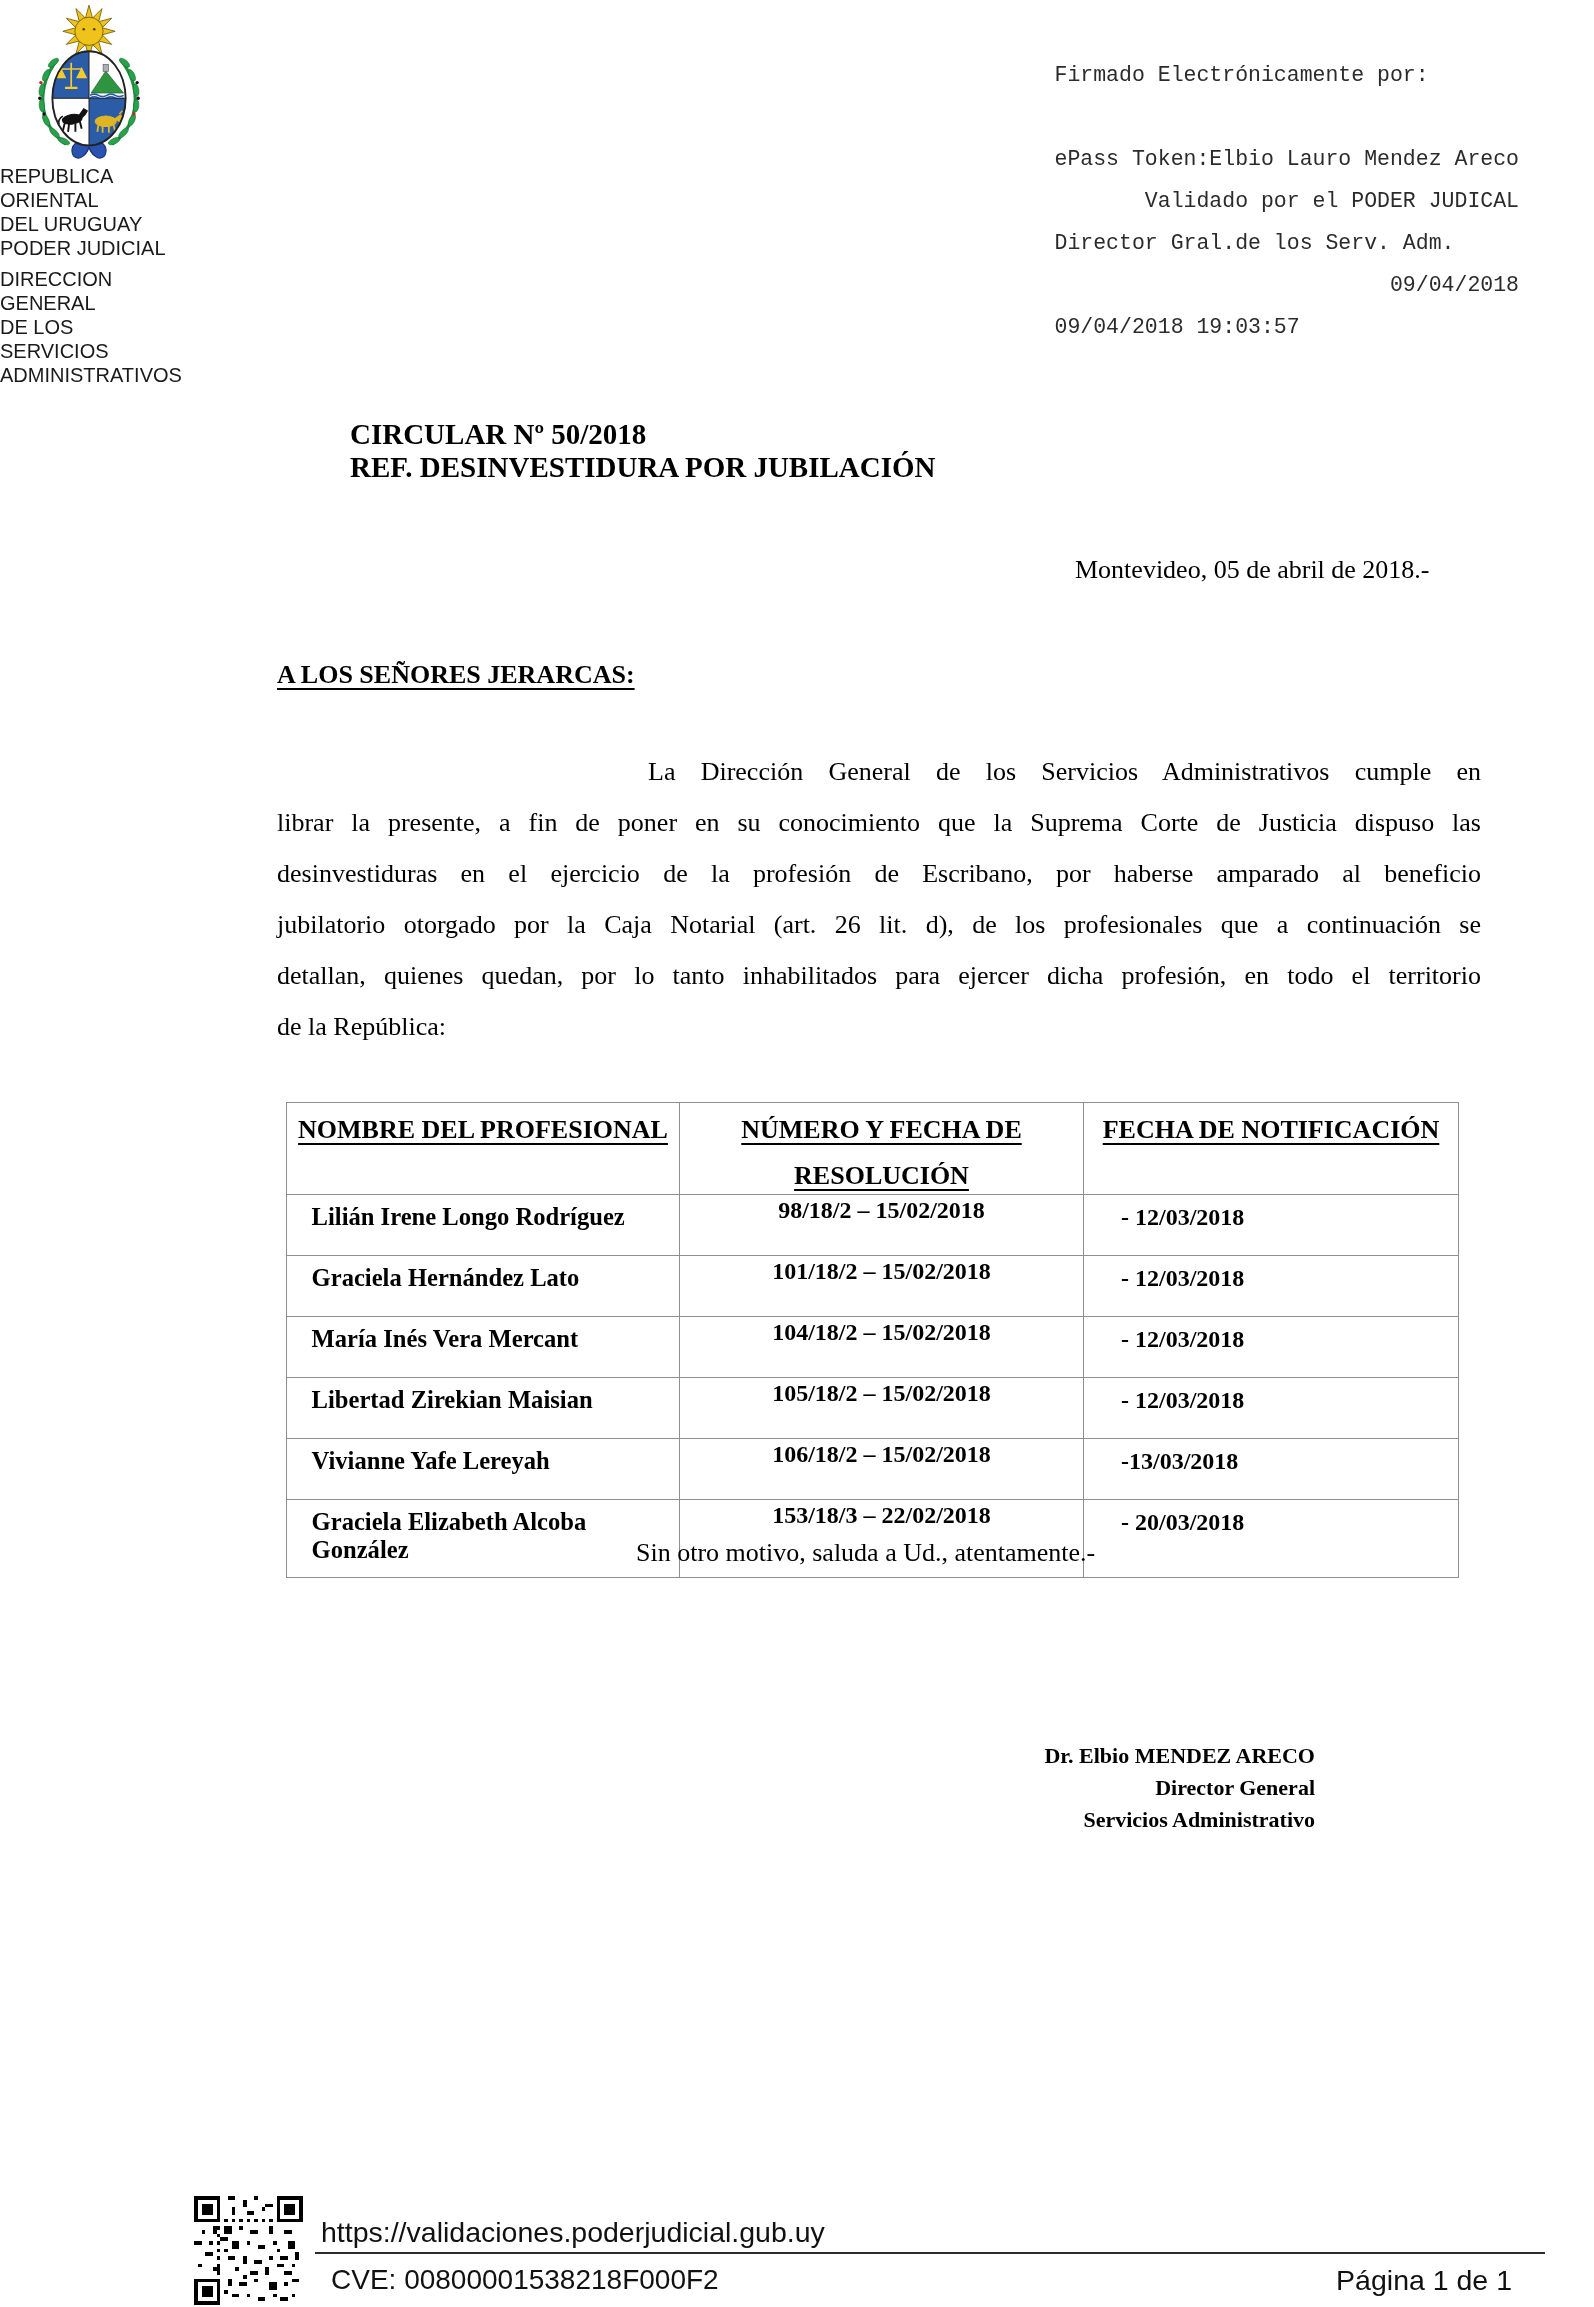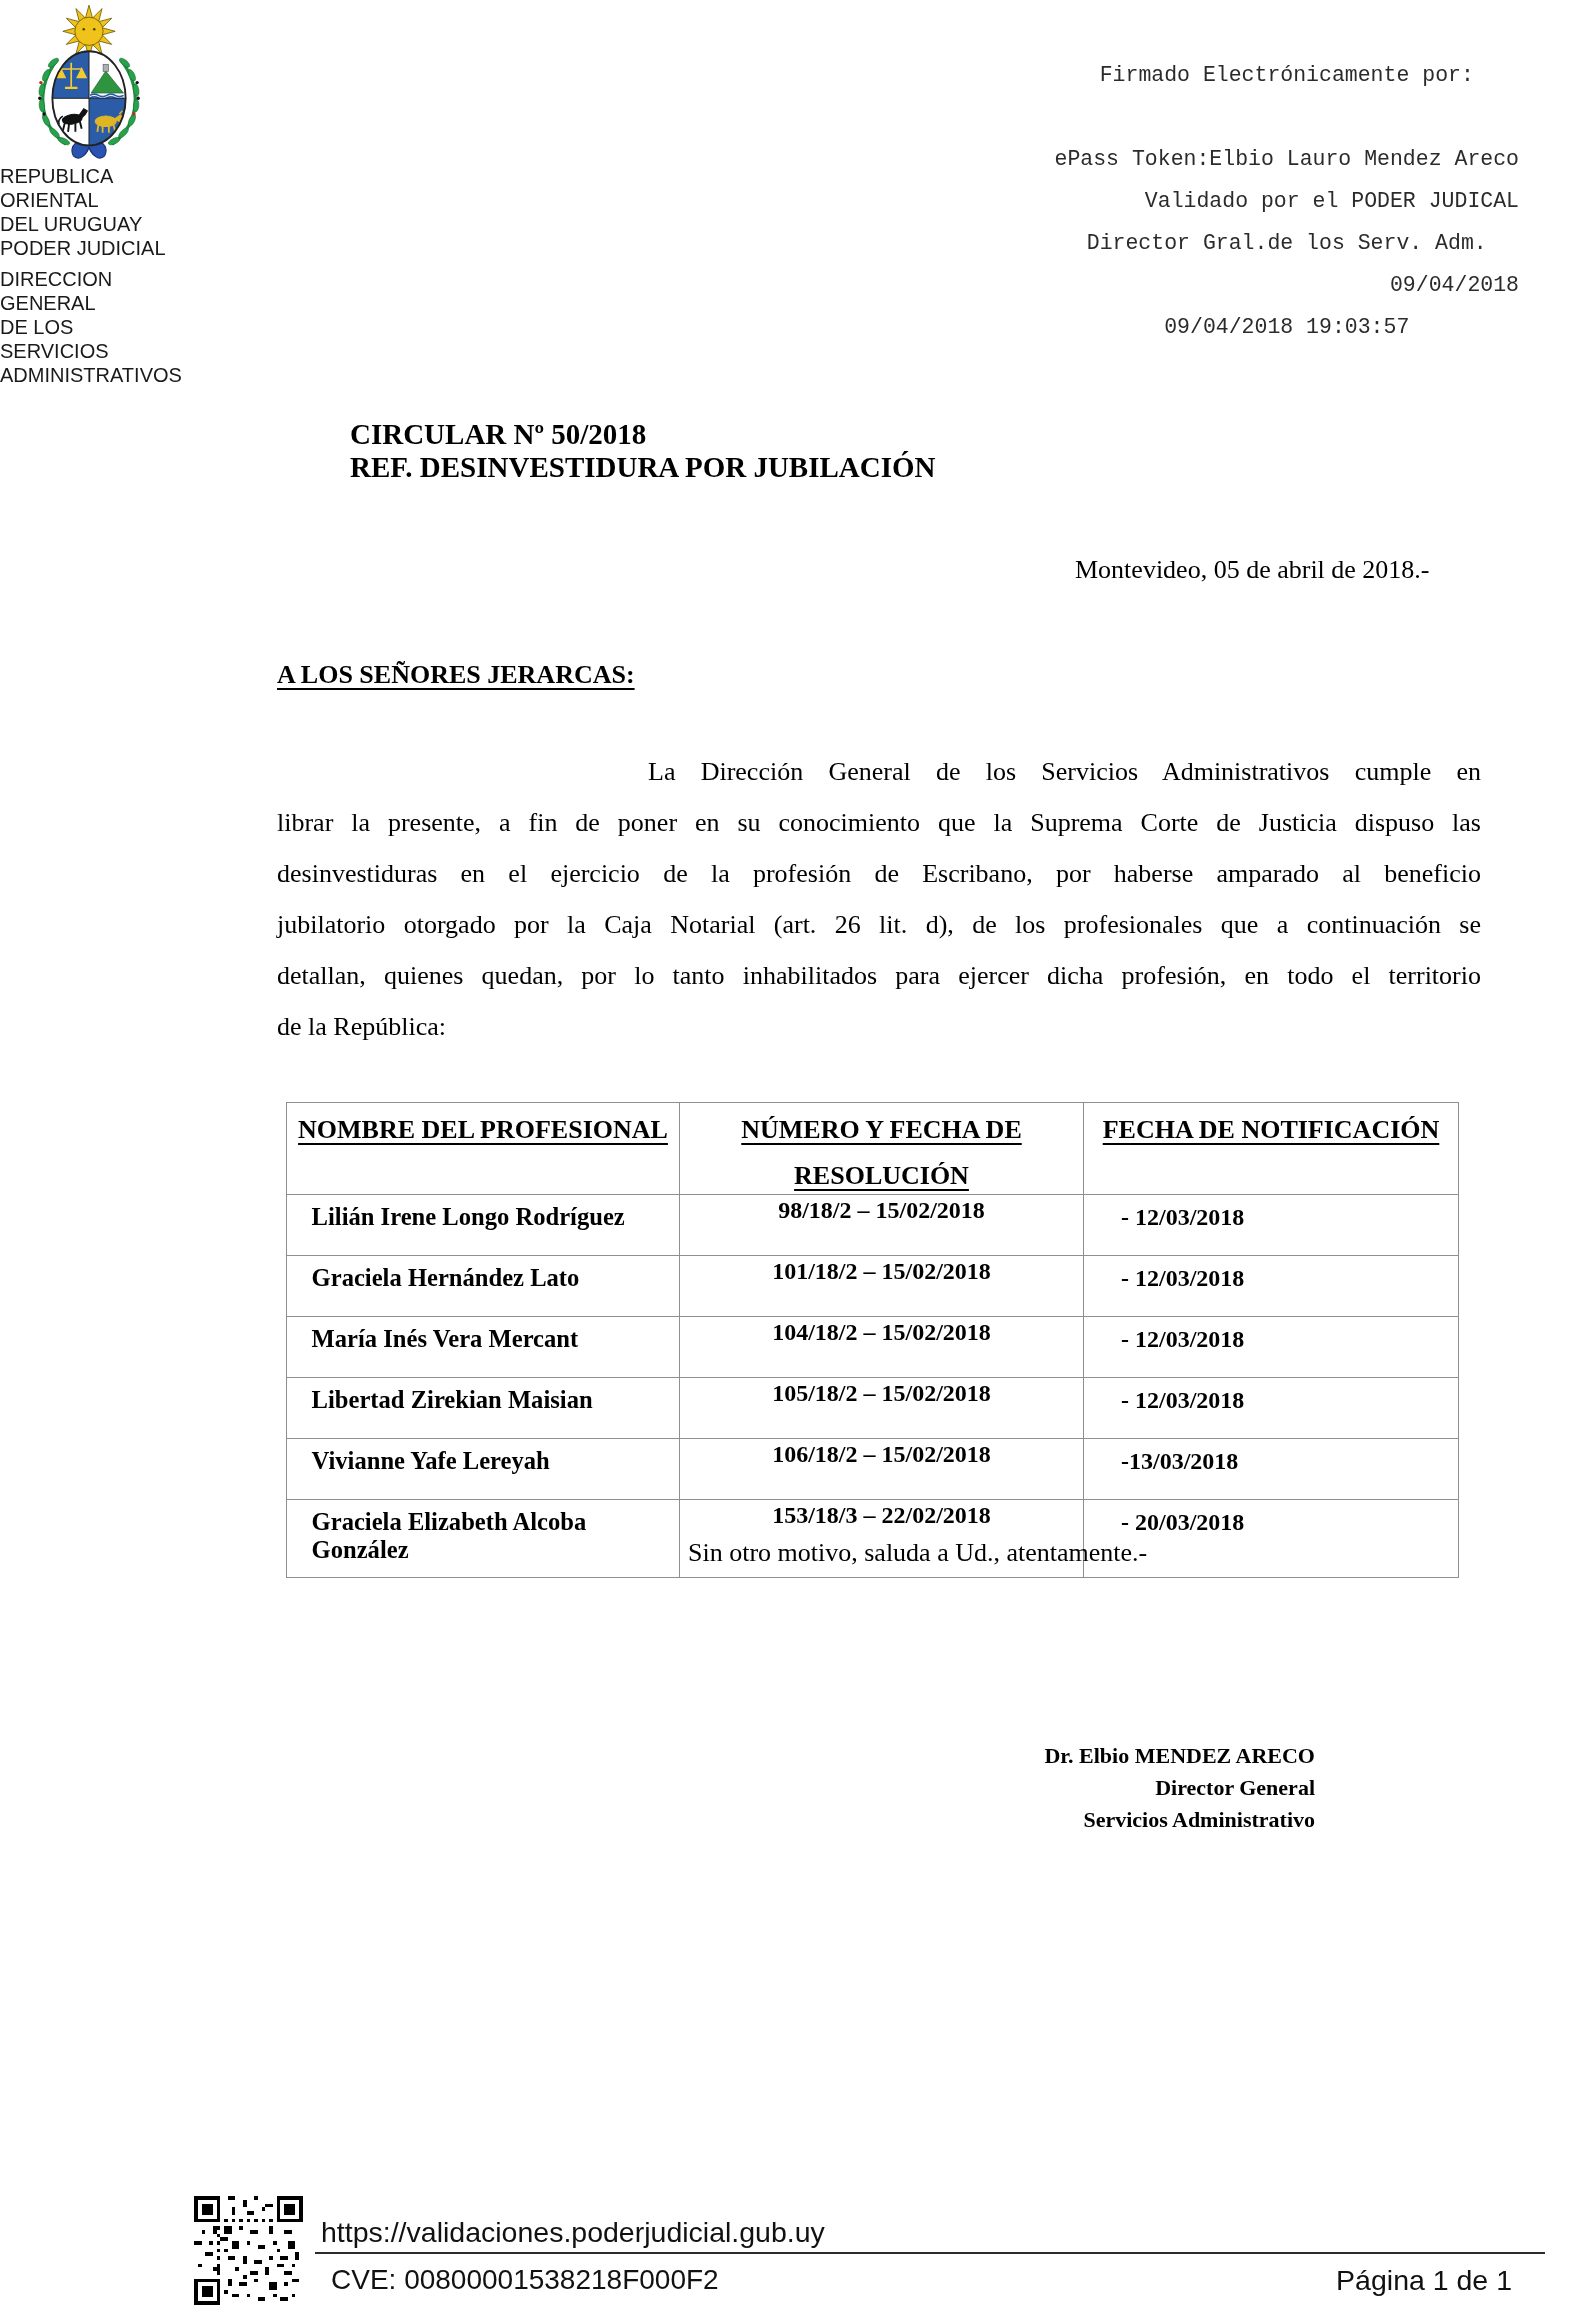--- a/index.html
+++ b/index.html
@@ -8,21 +8,21 @@
     width:1595px;height:2307px;
     background:#ffffff;
     font-family:"Liberation Serif","DejaVu Serif",serif;
     color:#000;
     overflow:hidden;
     margin:0 auto;
   }
   
   .stamp{
     position:absolute;right:76px;top:4.6px;
-    text-align:center;
+    text-align:left;
     font-family:"Liberation Mono","DejaVu Sans Mono",monospace;
     font-size:21.5px;line-height:28px;color:#2b2b2b;
     white-space:pre;
   }
   .stamp2{
     position:absolute;right:76px;top:131px;
     text-align:right;
     font-family:"Liberation Mono","DejaVu Sans Mono",monospace;
     font-size:21.5px;line-height:28px;color:#2b2b2b;
     white-space:pre;
@@ -82,21 +82,21 @@
     font-weight:bold;font-size:24px;text-align:center;
     padding-top:2px;
   }
   td.notif{
     font-weight:bold;font-size:24px;text-align:left;
     padding:9.2px 0 0 37px;
   }
   tr.r{height:61px;}
   tr.rlast{height:78px;}
   
-  .closing{position:absolute;left:688px;top:1538px;font-size:26px;}
+  .closing{position:absolute;left:636px;top:1538px;font-size:26px;}
   .signer{
     position:absolute;left:846px;top:1740px;width:469px;
     text-align:right;font-weight:bold;font-size:22px;line-height:32px;
   }
   
   .qr{position:absolute;left:194px;top:2196px;}
   .url{
     position:absolute;left:321px;top:2216px;
     font-family:"Liberation Sans",sans-serif;font-size:28.5px;color:#111;
   }

